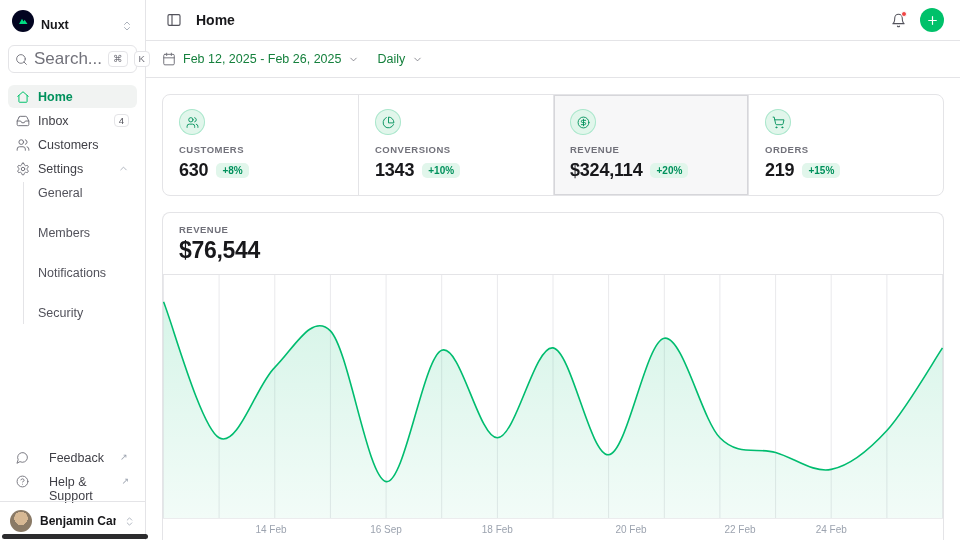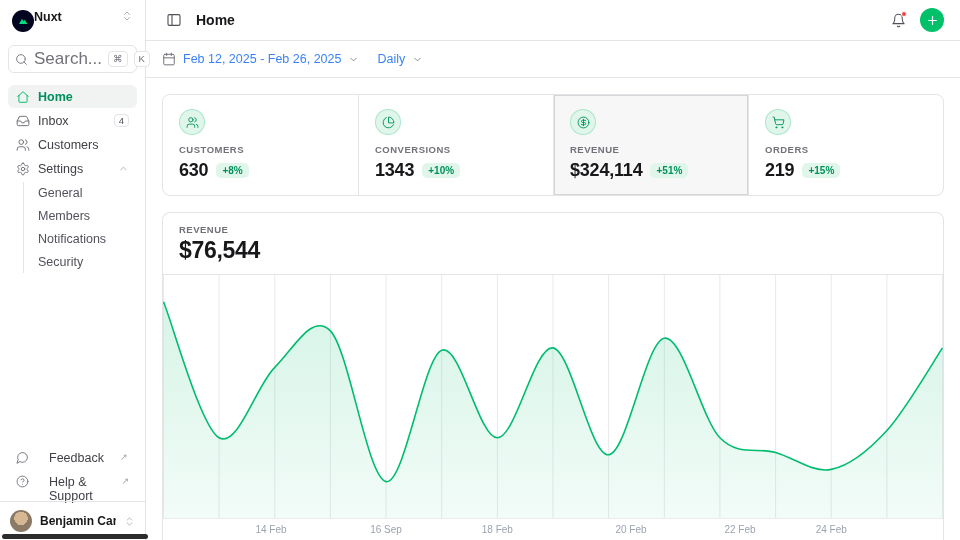--- a/index.html
+++ b/index.html
@@ -8,55 +8,55 @@
     font-family: "Liberation Sans", sans-serif;
     background: #fff; color: #18181b;
     display: flex; position: relative;
     font-size: 13px;
   }
   svg.ic { stroke: currentColor; fill: none; stroke-width: 1.7; stroke-linecap: round; stroke-linejoin: round; flex: none; }
 
   
   aside { width: 146px; flex: none; border-right: 1px solid var(--border); display: flex; flex-direction: column; background: #fff; }
   .side-top { padding: 7px 8px 0; }
-  .team { display: flex; align-items: flex-start; padding: 3px 4px; border-radius: 6px; cursor: pointer; }
+  .team { display: flex; align-items: flex-end; gap: 7px; padding: 3px 4px; border-radius: 6px; cursor: pointer; }
   .logo { width: 22px; height: 22px; border-radius: 50%; background: #020420; display: flex; align-items: center; justify-content: center; }
   .team-name { font-size: 12.5px; font-weight: 700; flex: 1; }
   .team .ic, .user .ic { color: #9ca3af; }
   .search { margin-top: 10px; height: 28px; border: 1px solid var(--border); border-radius: 6px; display: flex; align-items: center; gap: 6px; padding: 0 6px; color: #71717a; cursor: text; background: #fff; }
   .search .ph { flex: 1; font-size: 17px; }
   kbd { font-family: "Liberation Sans", sans-serif; font-size: 9.5px; color: #71717a; border: 1px solid var(--border); border-radius: 4px; padding: 1px 4px; background: #fff; line-height: 1.2; }
   nav { padding: 12px 8px 0; display: flex; flex-direction: column; gap: 1px; }
   .nav-item { display: flex; align-items: center; gap: 8px; padding: 3px 8px; border-radius: 6px; font-size: 12.5px; color: #3f3f46; cursor: pointer; height: 23px; }
   .nav-item .ic { color: #71717a; }
   .nav-item.active { background: #f1f3f2; color: var(--accent-dark); font-weight: 600; }
   .nav-item.active .ic { color: var(--accent); }
   .nav-badge { margin-left: auto; border: 1px solid var(--border); border-radius: 4px; font-size: 9.5px; padding: 0px 4px; color: #52525b; }
   .nav-item .trail { margin-left: auto; color: #9ca3af; }
-  .nav-children { margin: 1px 0 0 15px; border-left: 1px solid var(--border); padding-left: 6px; display: flex; flex-direction: column; gap: 1px; }
+  .nav-children { margin: 1px 0 0 15px; border-left: 1px solid var(--border); padding-left: 6px; display: flex; flex-direction: column; gap: 18px; }
   .nav-child { font-size: 12.5px; color: #52525b; padding: 3px 8px; border-radius: 6px; cursor: pointer; height: 22px; display: flex; align-items: center; }
   .spacer { flex: 1; }
   .foot { padding: 6px 8px; display: flex; flex-direction: column; gap: 1px; }
   .foot-item { display: flex; gap: 20px; padding: 3px 8px; font-size: 12.5px; color: #3f3f46; border-radius: 6px; cursor: pointer; height: 23px; }
   .foot-item .ic { color: #71717a; }
   .ext { font-size: 9px; color: #9ca3af; align-self: flex-start; margin: 1px 0 0 -4px; }
   .user { border-top: 1px solid var(--border); padding: 8px 10px; display: flex; align-items: center; gap: 8px; cursor: pointer; }
   .avatar { width: 22px; height: 22px; border-radius: 50%; background: radial-gradient(circle at 50% 38%, #d6b894 0 38%, #8a7a66 39% 100%); flex: none; }
   .user-name { font-size: 12px; font-weight: 600; flex: 1; white-space: nowrap; overflow: hidden; }
 
   
   main { flex: 1; min-width: 0; display: flex; flex-direction: column; }
   header { height: 41px; flex: none; border-bottom: 1px solid var(--border); display: flex; align-items: center; gap: 10px; padding: 0 16px; }
   .icon-btn { background: none; border: none; color: #52525b; display: flex; align-items: center; justify-content: center; width: 24px; height: 24px; border-radius: 6px; cursor: pointer; position: relative; }
   .page-title { font-size: 14px; font-weight: 700; }
   .hd-right { margin-left: auto; display: flex; align-items: center; gap: 10px; }
   .dot { position: absolute; top: 3px; right: 3px; width: 6px; height: 6px; border-radius: 50%; background: var(--danger); border: 1px solid #fff; }
   .plus-btn { width: 24px; height: 24px; border-radius: 50%; border: none; background: var(--accent); color: #fff; display: flex; align-items: center; justify-content: center; cursor: pointer; }
   .toolbar { height: 37px; flex: none; border-bottom: 1px solid var(--border); display: flex; align-items: center; gap: 18px; padding: 0 16px; }
-  .tb-btn { display: flex; align-items: center; gap: 7px; background: none; border: none; font-family: inherit; font-size: 12.5px; color: #3b82f6; cursor: pointer; }
+  .tb-btn { display: flex; align-items: center; gap: 7px; background: none; border: none; font-family: inherit; font-size: 12.5px; color: #15803d; cursor: pointer; }
   .tb-btn .ic, .tb-btn .chev { color: #71717a; }
 
   .content { flex: 1; min-height: 0; padding: 16px 16px 0; display: flex; flex-direction: column; gap: 16px; }
 
   
   .stats { flex: none; display: grid; grid-template-columns: 1fr 1fr 1fr 1fr; border: 1px solid var(--border); border-radius: 8px; overflow: hidden; background: #fff; }
   .stat { padding: 14px 16px; cursor: pointer; }
   .stat + .stat { border-left: 1px solid var(--border); }
   .stat.selected { background: #f7f7f8; box-shadow: inset 0 0 0 1px #d6d6da; }
   .stat-icon { width: 26px; height: 26px; border-radius: 50%; background: var(--badge-bg); color: var(--accent-dark); display: flex; align-items: center; justify-content: center; box-shadow: inset 0 0 0 1px rgba(0,188,111,.25); }
@@ -260,21 +260,21 @@
         <div class="stat-icon">
           <svg class="ic" width="13" height="13" viewBox="0 0 24 24">
               <circle cx="12" cy="12" r="10"></circle>
               <path d="M16 8h-6a2 2 0 1 0 0 4h4a2 2 0 1 1 0 4H8"></path>
               <path d="M12 18V6"></path>
             </svg>
         </div>
         <div class="stat-label">REVENUE</div>
         <div class="stat-value-row">
           <span class="stat-value">$324,114</span>
-          <span class="delta">+51%</span>
+          <span class="delta">+20%</span>
         </div>
       </div>
       <div class="stat">
         <div class="stat-icon">
           <svg class="ic" width="13" height="13" viewBox="0 0 24 24">
               <circle cx="8" cy="21" r="1"></circle>
               <circle cx="19" cy="21" r="1"></circle>
               <path d="M2.05 2.05h2l2.66 12.42a2 2 0 0 0 2 1.58h9.78a2 2 0 0 0 1.95-1.57l1.65-7.43H5.12"></path>
             </svg>
         </div>

